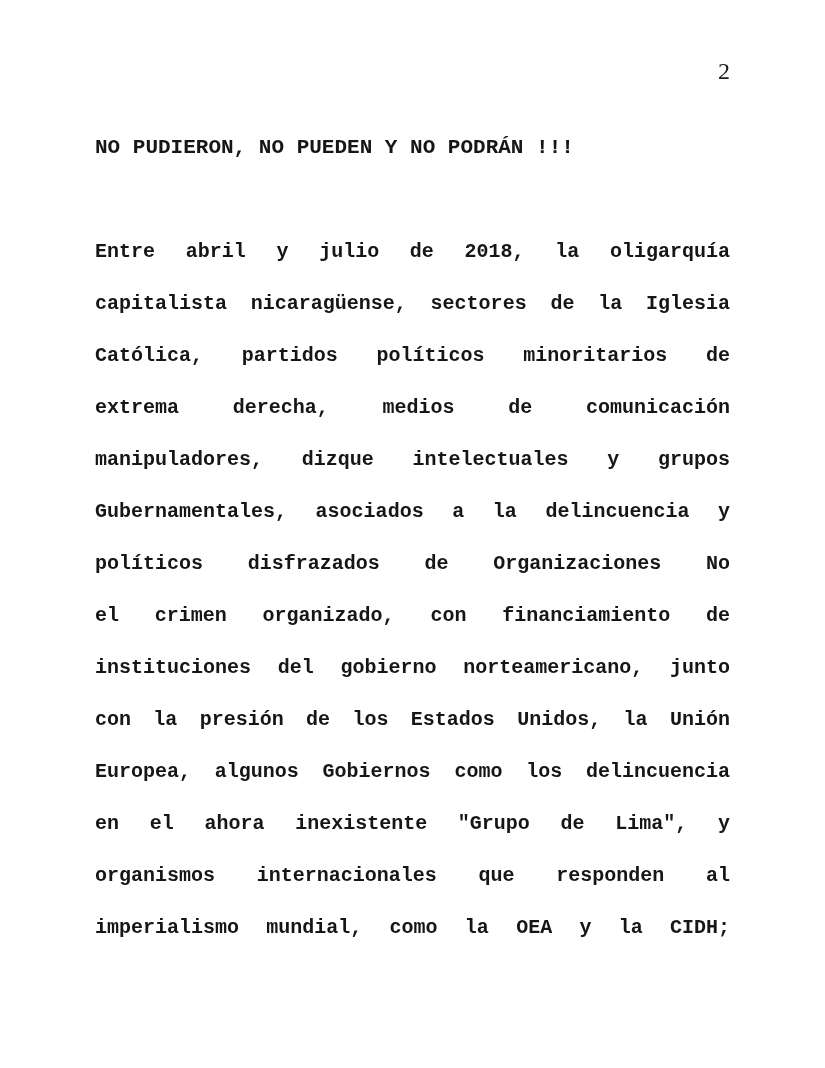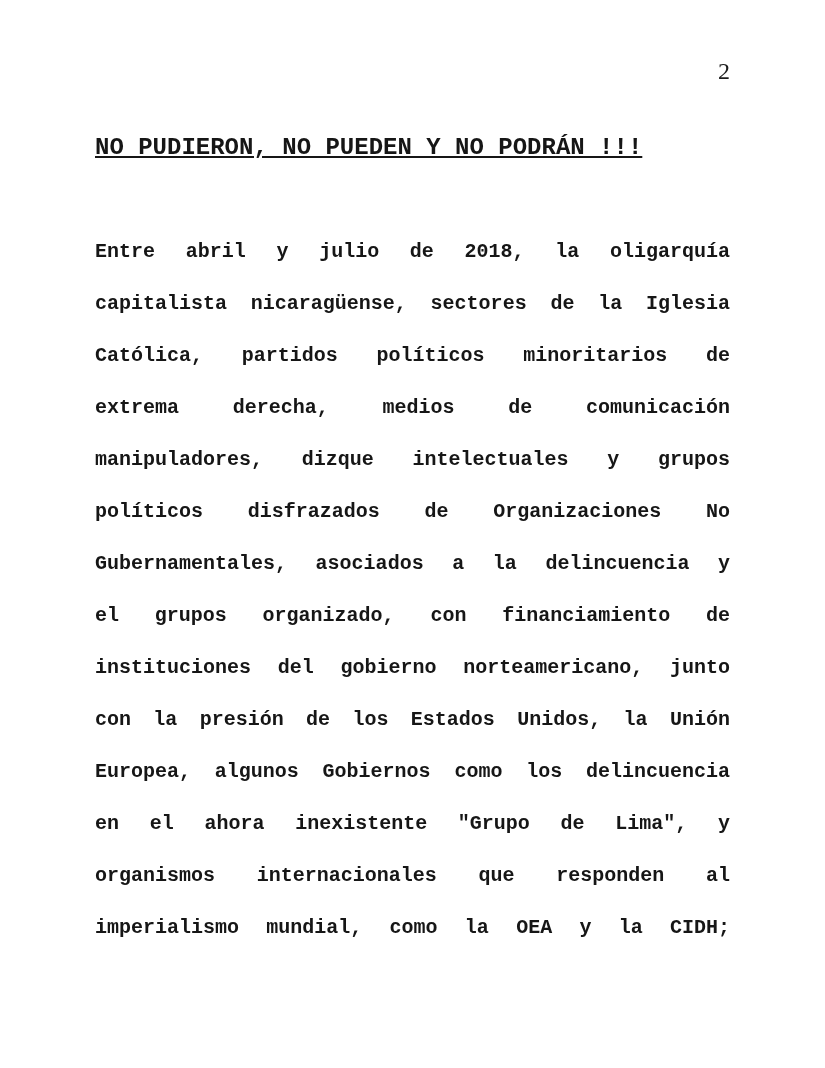--- a/index.html
+++ b/index.html
@@ -24,26 +24,25 @@
     font-size: 24px;
     color: #1c1c1c;
   }
   .heading {
     position: absolute;
     top: 122px;
     left: 95px;
     width: 660px;
     font-family: "Liberation Mono", "DejaVu Sans Mono", monospace;
     font-weight: bold;
-    font-size: 24px;
+    font-size: 21px;
     line-height: 52px;
     letter-spacing: 0px;
     white-space: nowrap;
     color: #161616;
-    text-decoration: underline;
   }
   .paragraph {
     position: absolute;
     top: 226px;
     left: 95px;
     width: 635px;
     font-family: "Liberation Mono", "DejaVu Sans Mono", monospace;
     font-weight: bold;
     font-size: 20px;
     line-height: 52px;
@@ -64,23 +63,23 @@
   <div class="page-number">2</div>
 
   <div class="heading">NO PUDIERON, NO PUEDEN Y NO PODRÁN !!!</div>
 
   <div class="paragraph">
     <div class="line">Entre abril y julio de 2018, la oligarquía</div>
     <div class="line">capitalista nicaragüense, sectores de la Iglesia</div>
     <div class="line">Católica, partidos políticos minoritarios de</div>
     <div class="line">extrema derecha, medios de comunicación</div>
     <div class="line">manipuladores, dizque intelectuales y grupos</div>
+    <div class="line">Gubernamentales, asociados a la delincuencia y</div>
     <div class="line">políticos disfrazados de Organizaciones No</div>
-    <div class="line">Gubernamentales, asociados a la delincuencia y</div>
-    <div class="line">el grupos organizado, con financiamiento de</div>
+    <div class="line">el crimen organizado, con financiamiento de</div>
     <div class="line">instituciones del gobierno norteamericano, junto</div>
     <div class="line">con la presión de los Estados Unidos, la Unión</div>
     <div class="line">Europea, algunos Gobiernos como los delincuencia</div>
     <div class="line">en el ahora inexistente "Grupo de Lima", y</div>
     <div class="line">organismos internacionales que responden al</div>
     <div class="line">imperialismo mundial, como la OEA y la CIDH;</div>
   </div>
 </div>
 
 </body></html>

